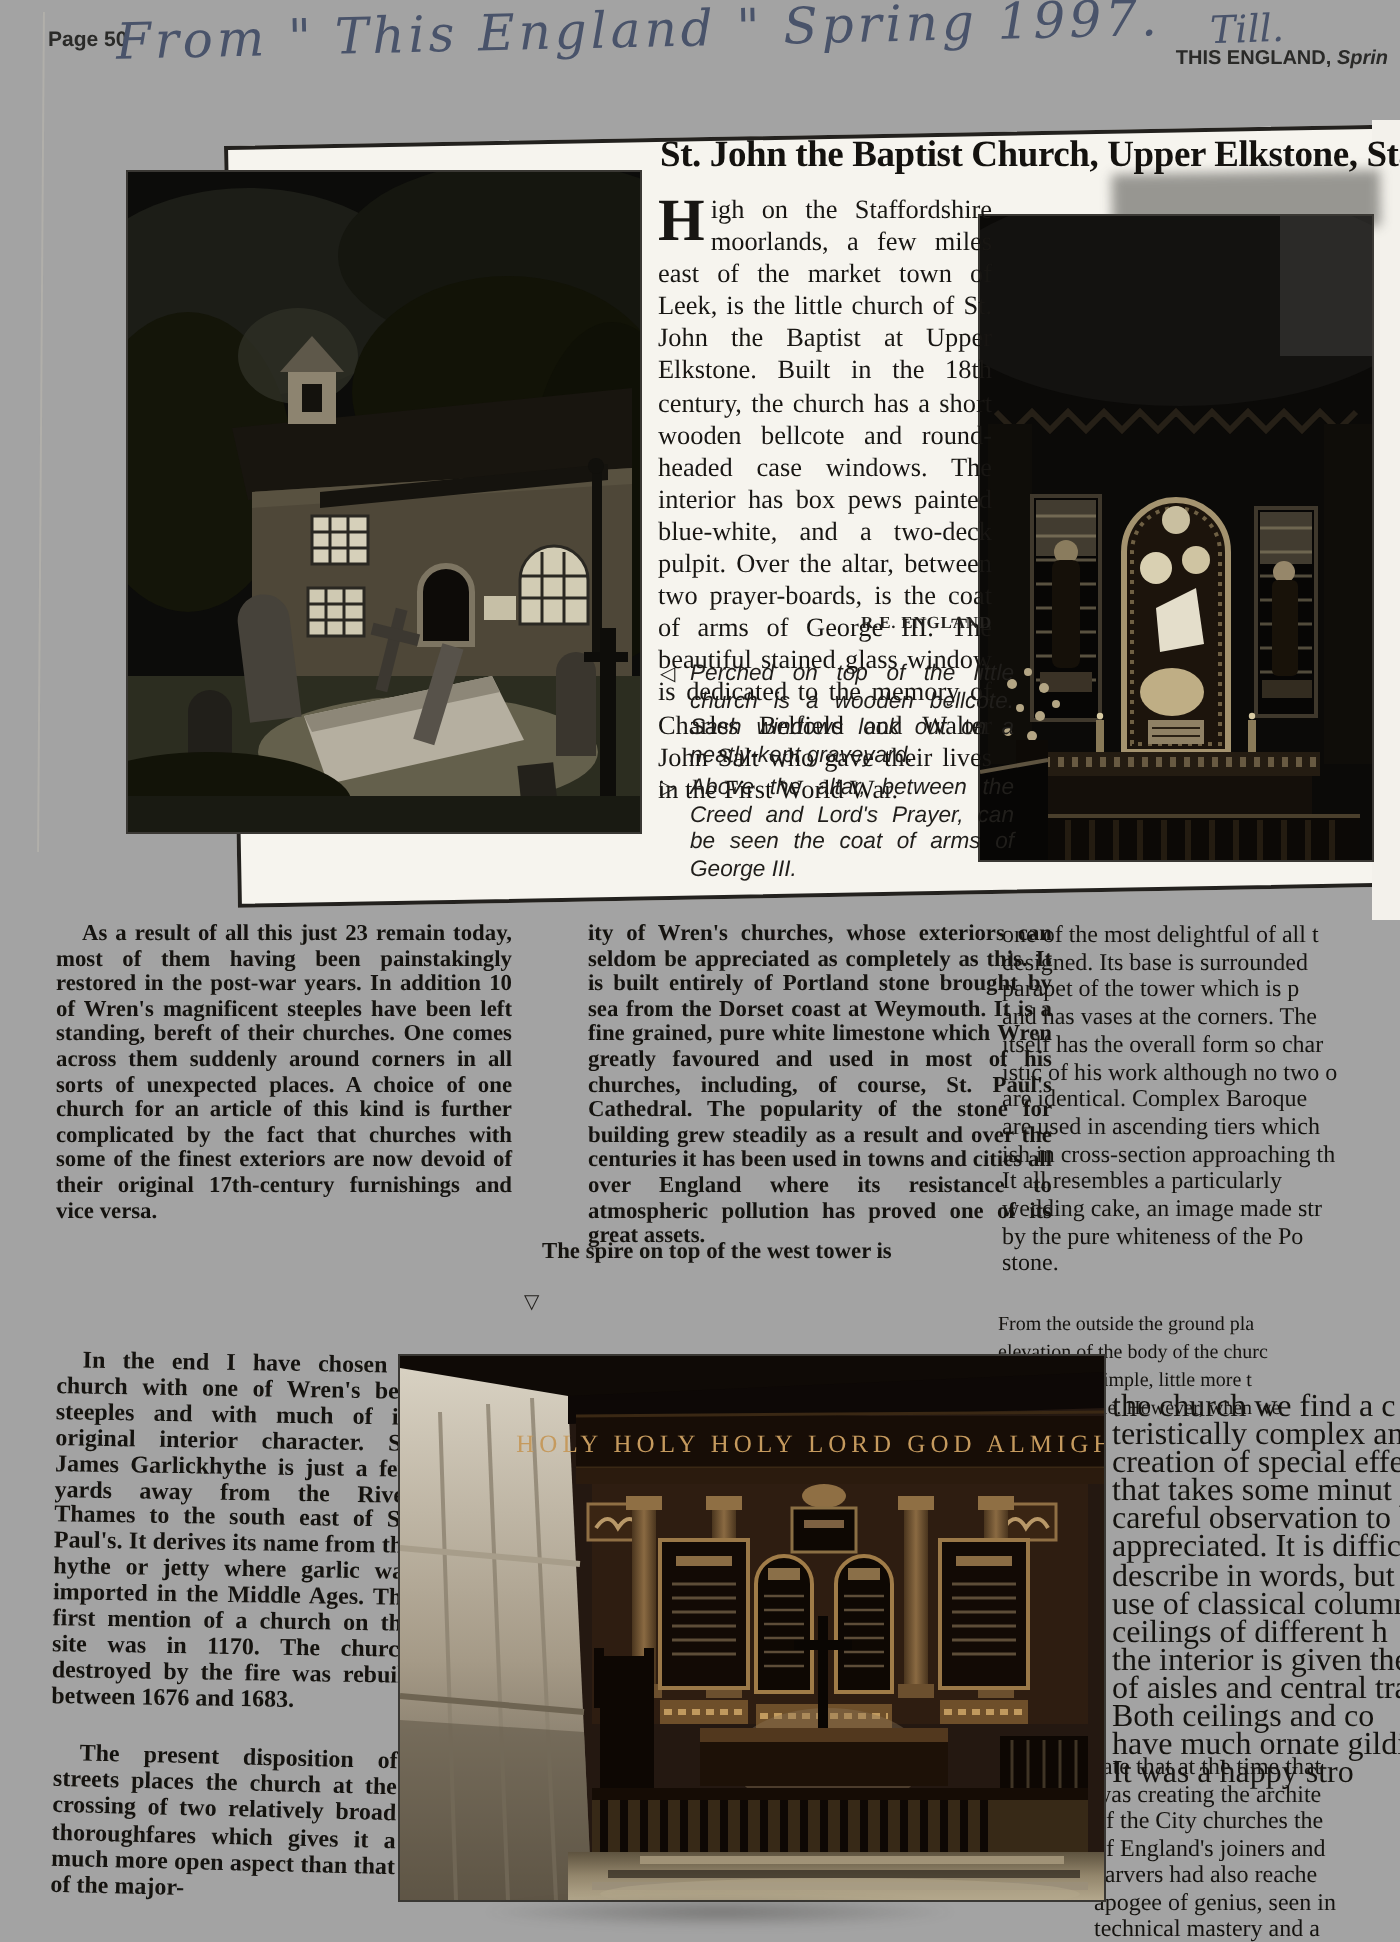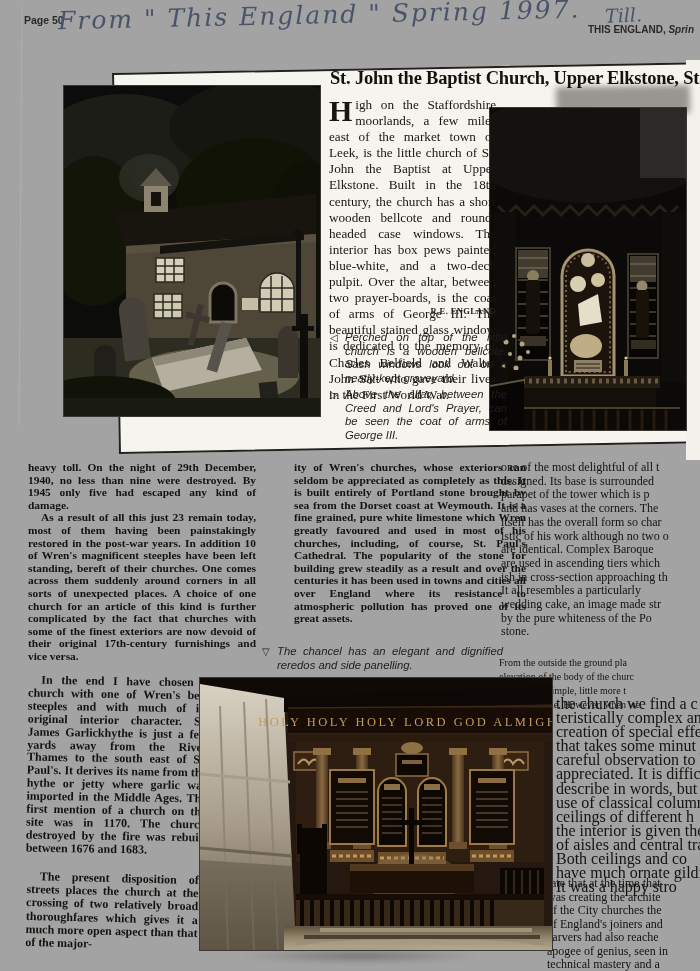--- a/index.html
+++ b/index.html
@@ -230,36 +230,37 @@
   <div class="abs caption" id="cap-left">
     <span class="marker">◁</span>
     <span>Perched on top of the little church is a wooden bellcote. Sash windows look out on a neatly-kept graveyard.</span>
   </div>
   <div class="abs caption" id="cap-right">
     <span class="marker">▷</span>
     <span>Above the altar, between the Creed and Lord's Prayer, can be seen the coat of arms of George III.</span>
   </div>
 
   <div class="abs bodycol" id="col1-p1">
-    <p>heavy toll. On the night of 29th December, 1940, no less than nine were destroyed. By 1945 only five had escaped any kind of damage.</p>
     <p class="indent">As a result of all this just 23 remain today, most of them having been painstakingly restored in the post-war years. In addition 10 of Wren's magnificent steeples have been left standing, bereft of their churches. One comes across them suddenly around corners in all sorts of unexpected places. A choice of one church for an article of this kind is further complicated by the fact that churches with some of the finest exteriors are now devoid of their original 17th-century furnishings and vice versa.</p>
   </div>
   <div class="abs bodycol" id="col1-p2">
     <p class="indent">In the end I have chosen a church with one of Wren's best steeples and with much of its original interior character. St. James Garlickhythe is just a few yards away from the River Thames to the south east of St. Paul's. It derives its name from the hythe or jetty where garlic was imported in the Middle Ages. The first mention of a church on the site was in 1170. The church destroyed by the fire was rebuilt between 1676 and 1683.</p>
   </div>
   <div class="abs bodycol" id="col1-p3">
     <p class="indent">The present disposition of streets places the church at the crossing of two relatively broad thoroughfares which gives it a much more open aspect than that of the major-</p>
   </div>
 
   <div class="abs bodycol" id="col2-p1">
     <p>ity of Wren's churches, whose exteriors can seldom be appreciated as completely as this. It is built entirely of Portland stone brought by sea from the Dorset coast at Weymouth. It is a fine grained, pure white limestone which Wren greatly favoured and used in most of his churches, including, of course, St. Paul's Cathedral. The popularity of the stone for building grew steadily as a result and over the centuries it has been used in towns and cities all over England where its resistance to atmospheric pollution has proved one of its great assets.</p>
   </div>
+  <div class="abs bodycol" id="col2-p2">
+    <p>The spire on top of the west tower is</p>
+  </div>
   <div class="abs caption" id="cap-chancel">
     <span class="marker">▽</span>
-    <span>The chancel has an elegant and dignified reredos and side panelling.</span>
   </div>
 
   <div class="abs precol" id="col3-b1">one of the most delightful of all t
 designed. Its base is surrounded
 parapet of the tower which is p
 and has vases at the corners. The
 itself has the overall form so char
 istic of his work although no two o
 are identical. Complex Baroque
 are used in ascending tiers which

